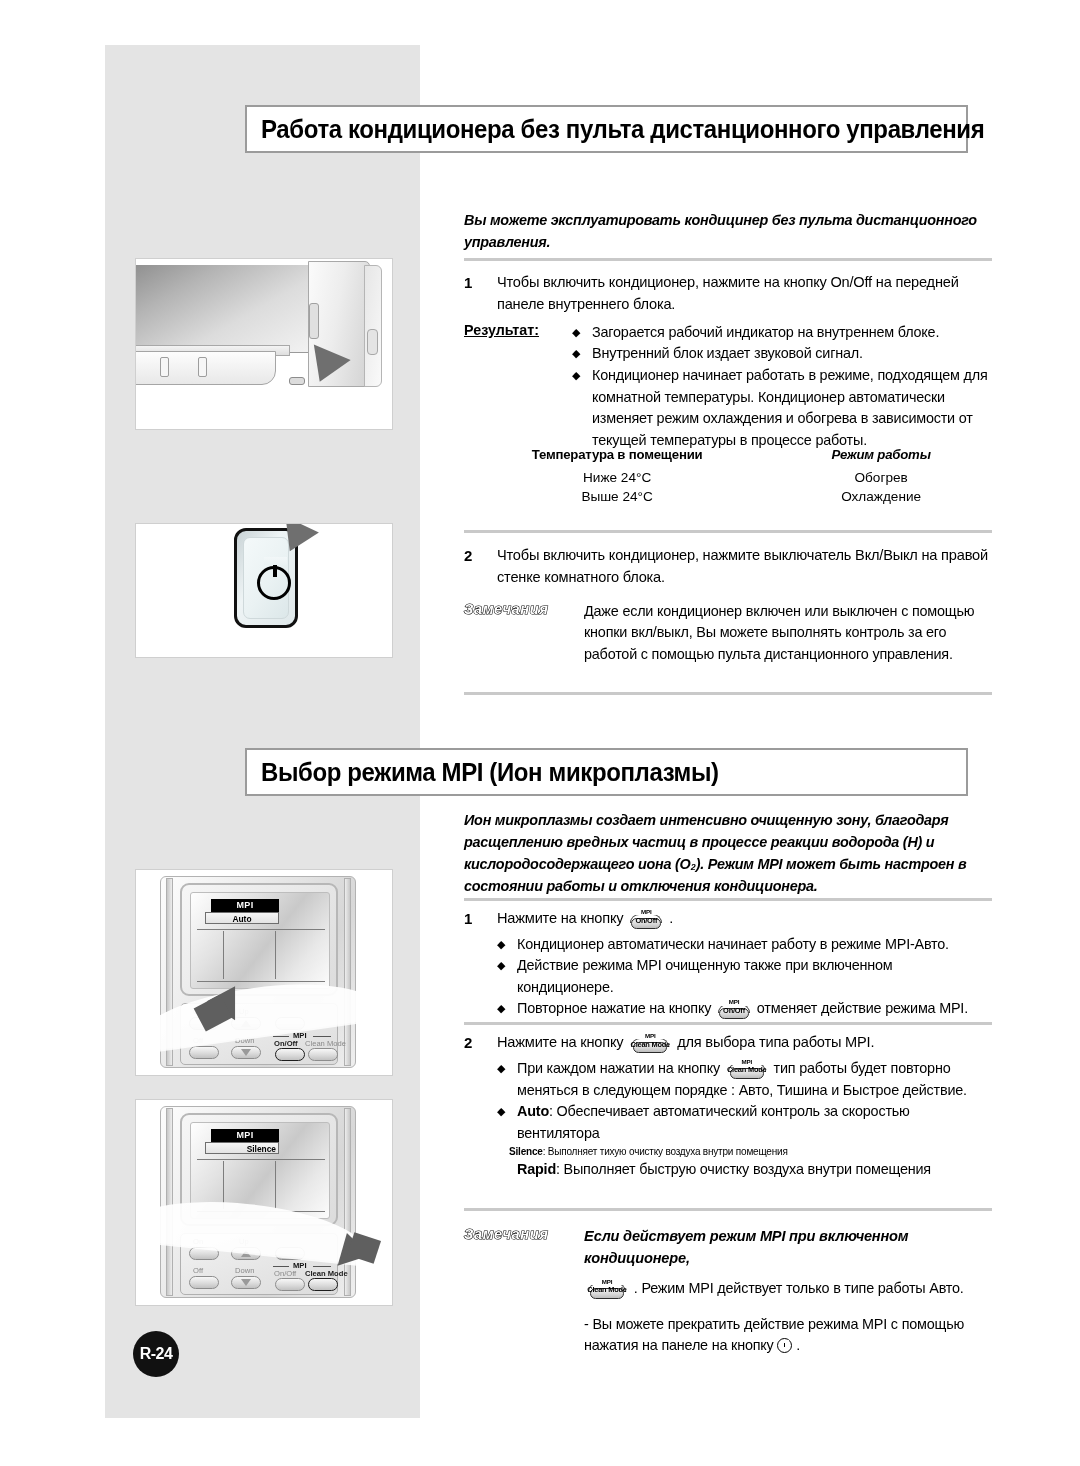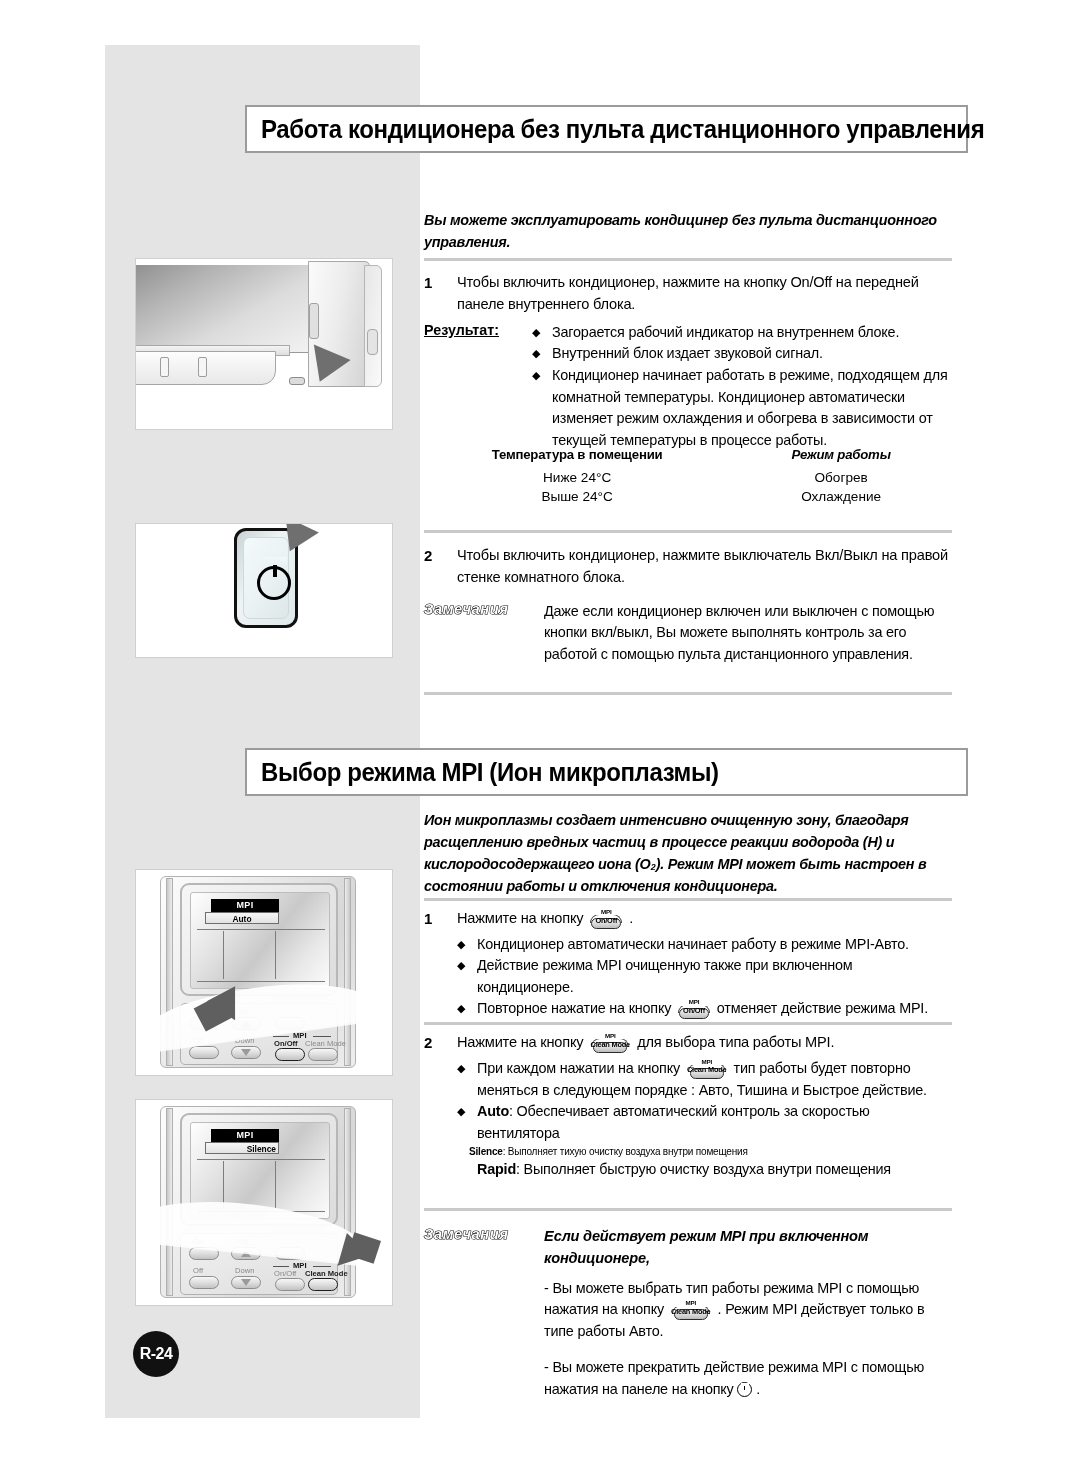--- a/index.html
+++ b/index.html
@@ -29,21 +29,21 @@
   }
   .sec-header .htext {
     font-size: 25px; font-weight: bold; color: #000;
     letter-spacing: -0.4px; white-space: nowrap;
     transform: scaleX(0.96); transform-origin: left center;
   }
   #sec-header-1 { left: 245px; top: 105px; width: 723px; height: 48px; }
   #sec-header-2 { left: 245px; top: 748px; width: 723px; height: 48px; }
 
   
-  .col { position:absolute; left: 424px; width: 528px; }
+  .col { position:absolute; left: 464px; width: 528px; }
 
   .intro {
     font-size: 14.4px; font-weight: bold; font-style: italic;
     line-height: 1.52; color:#000; letter-spacing: -0.25px;
   }
   .rule { height: 3px; background:#c9c9c9; width: 528px; }
 
   .step { display: flex; font-size: 14.6px; line-height: 1.5; color:#000; }
   .step .num { width: 33px; flex: 0 0 33px; font-weight:bold; font-size:15px; }
   .step .body { flex: 1 1 auto; letter-spacing: -0.2px; }
@@ -495,21 +495,20 @@
   <div class="col" style="top:1208px;">
       <div class="rule"></div>
     </div>
 
   <div class="col" style="top:1222px;">
     <div class="note-row">
       <div class="note-label">Замечания</div>
       <div class="note-body">
         <div class="bi" style="font-size:14.6px; line-height:1.5;">Если действует режим MPI при включенном кондиционере,</div>
         <div style="margin-top:8px;">
-          <span>- Вы можете выбрать тип работы режима MPI с помощью нажатия на кнопку</span>
           <span class="btn-icon wide">
             <span class="arc"></span><span class="cap"></span>
             <span class="mpi">MPI</span>
             <span class="lbl">Clean Mode</span>
           </span>
           <span>. Режим MPI действует только в типе работы Авто.</span>
         </div>
         <div style="margin-top:14px;">
           <span>- Вы можете прекратить действие режима MPI с помощью нажатия на панеле на кнопку</span>
           <span class="pwr-glyph"></span>

